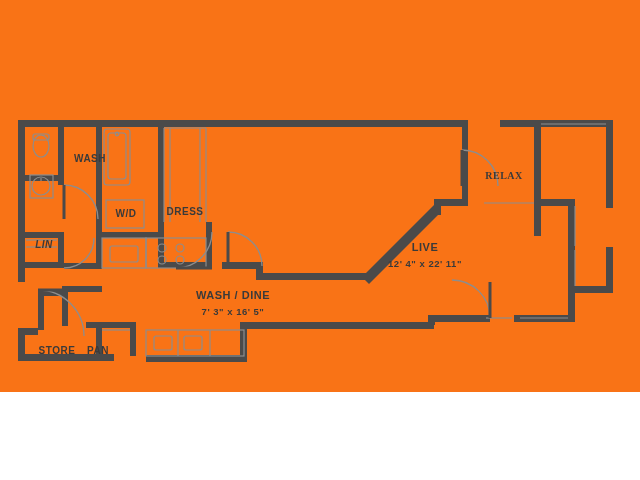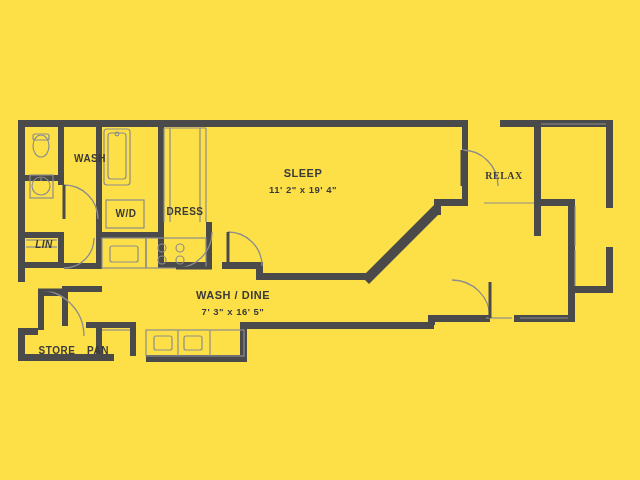--- a/index.html
+++ b/index.html
@@ -9,22 +9,22 @@
   }
   body {
     width: 640px;
     height: 480px;
     font-family: "Liberation Sans", sans-serif;
     overflow: hidden;
   }
   #floorplan-root {
     position: relative;
     width: 640px;
-    height: 480px;
-    background: #fde047;
+    height: 392px;
+    background: #f97316;
   }
   #plan-svg {
     position: absolute;
     left: 0;
     top: 0;
   }
   .room-label {
     position: absolute;
     color: #3b3b3b;
     font-weight: bold;
@@ -201,33 +201,33 @@
   </svg>
 
   <div class="room-label small-label" style="left:62px; top:153px; width:56px;">
     <span class="room-name">WASH</span>
   </div>
 
   <div class="room-label small-label" style="left:152px; top:170px; width:66px;margin-top:36px;">
     <span class="room-name">DRESS</span>
   </div>
 
-  <div class="room-label" style="left:233px; top:167px; width:140px;">
-    <span class="room-name">SLEEP</span>
-    <span class="room-dims">11' 2" x 19' 4"</span>
-  </div>
 
   <div class="room-label small-label" style="left:473px; top:170px; width:62px;font-family:Liberation Serif, serif;">
     <span class="room-name">RELAX</span>
   </div>
 
   <div class="room-label small-label" style="left:24px; top:239px; width:40px;font-style:italic;">
     <span class="room-name">LIN</span>
   </div>
 
+  <div class="room-label" style="left:356px; top:241px; width:138px;">
+    <span class="room-name">LIVE</span>
+    <span class="room-dims">12' 4" x 22' 11"</span>
+  </div>
 
   <div class="room-label" style="left:166px; top:289px; width:134px;">
     <span class="room-name">WASH / DINE</span>
     <span class="room-dims">7' 3" x 16' 5"</span>
   </div>
 
   <div class="room-label small-label" style="left:28px; top:345px; width:58px;">
     <span class="room-name">STORE</span>
   </div>
 

